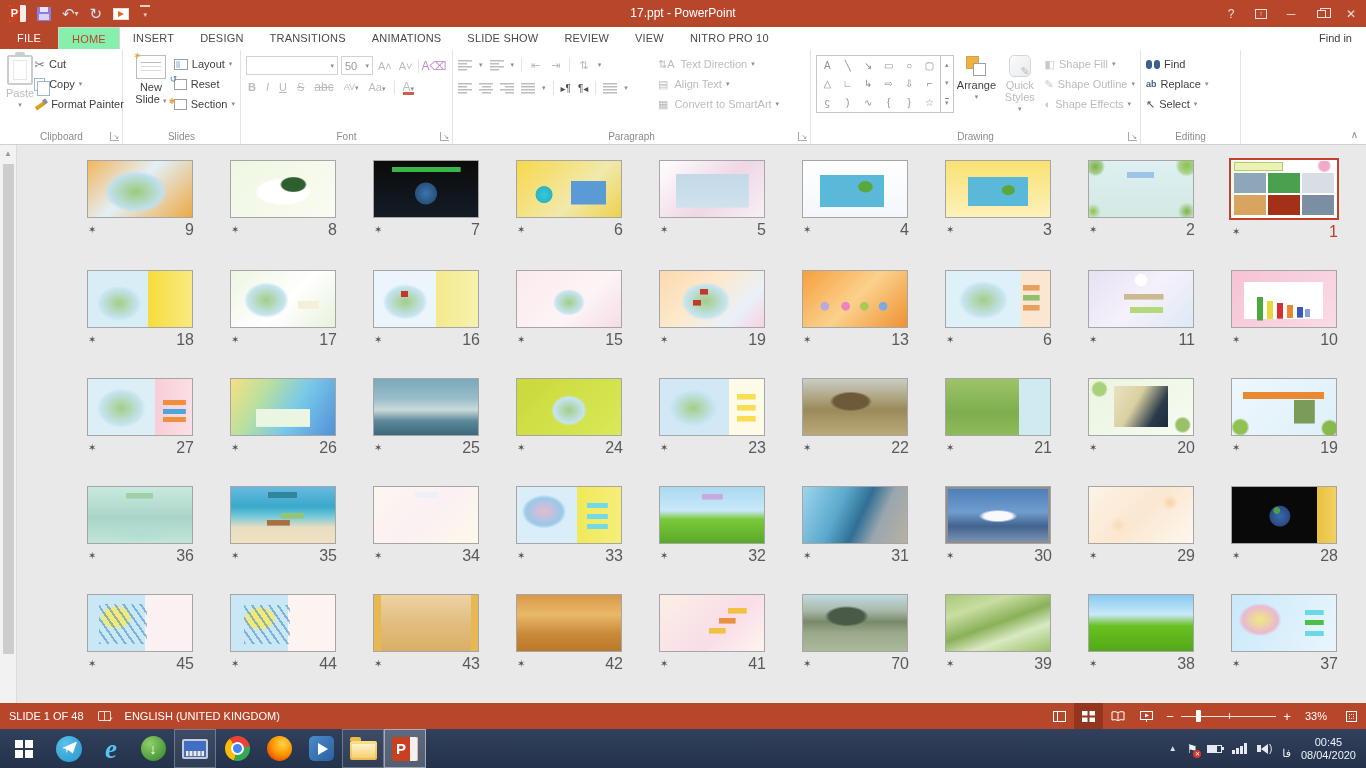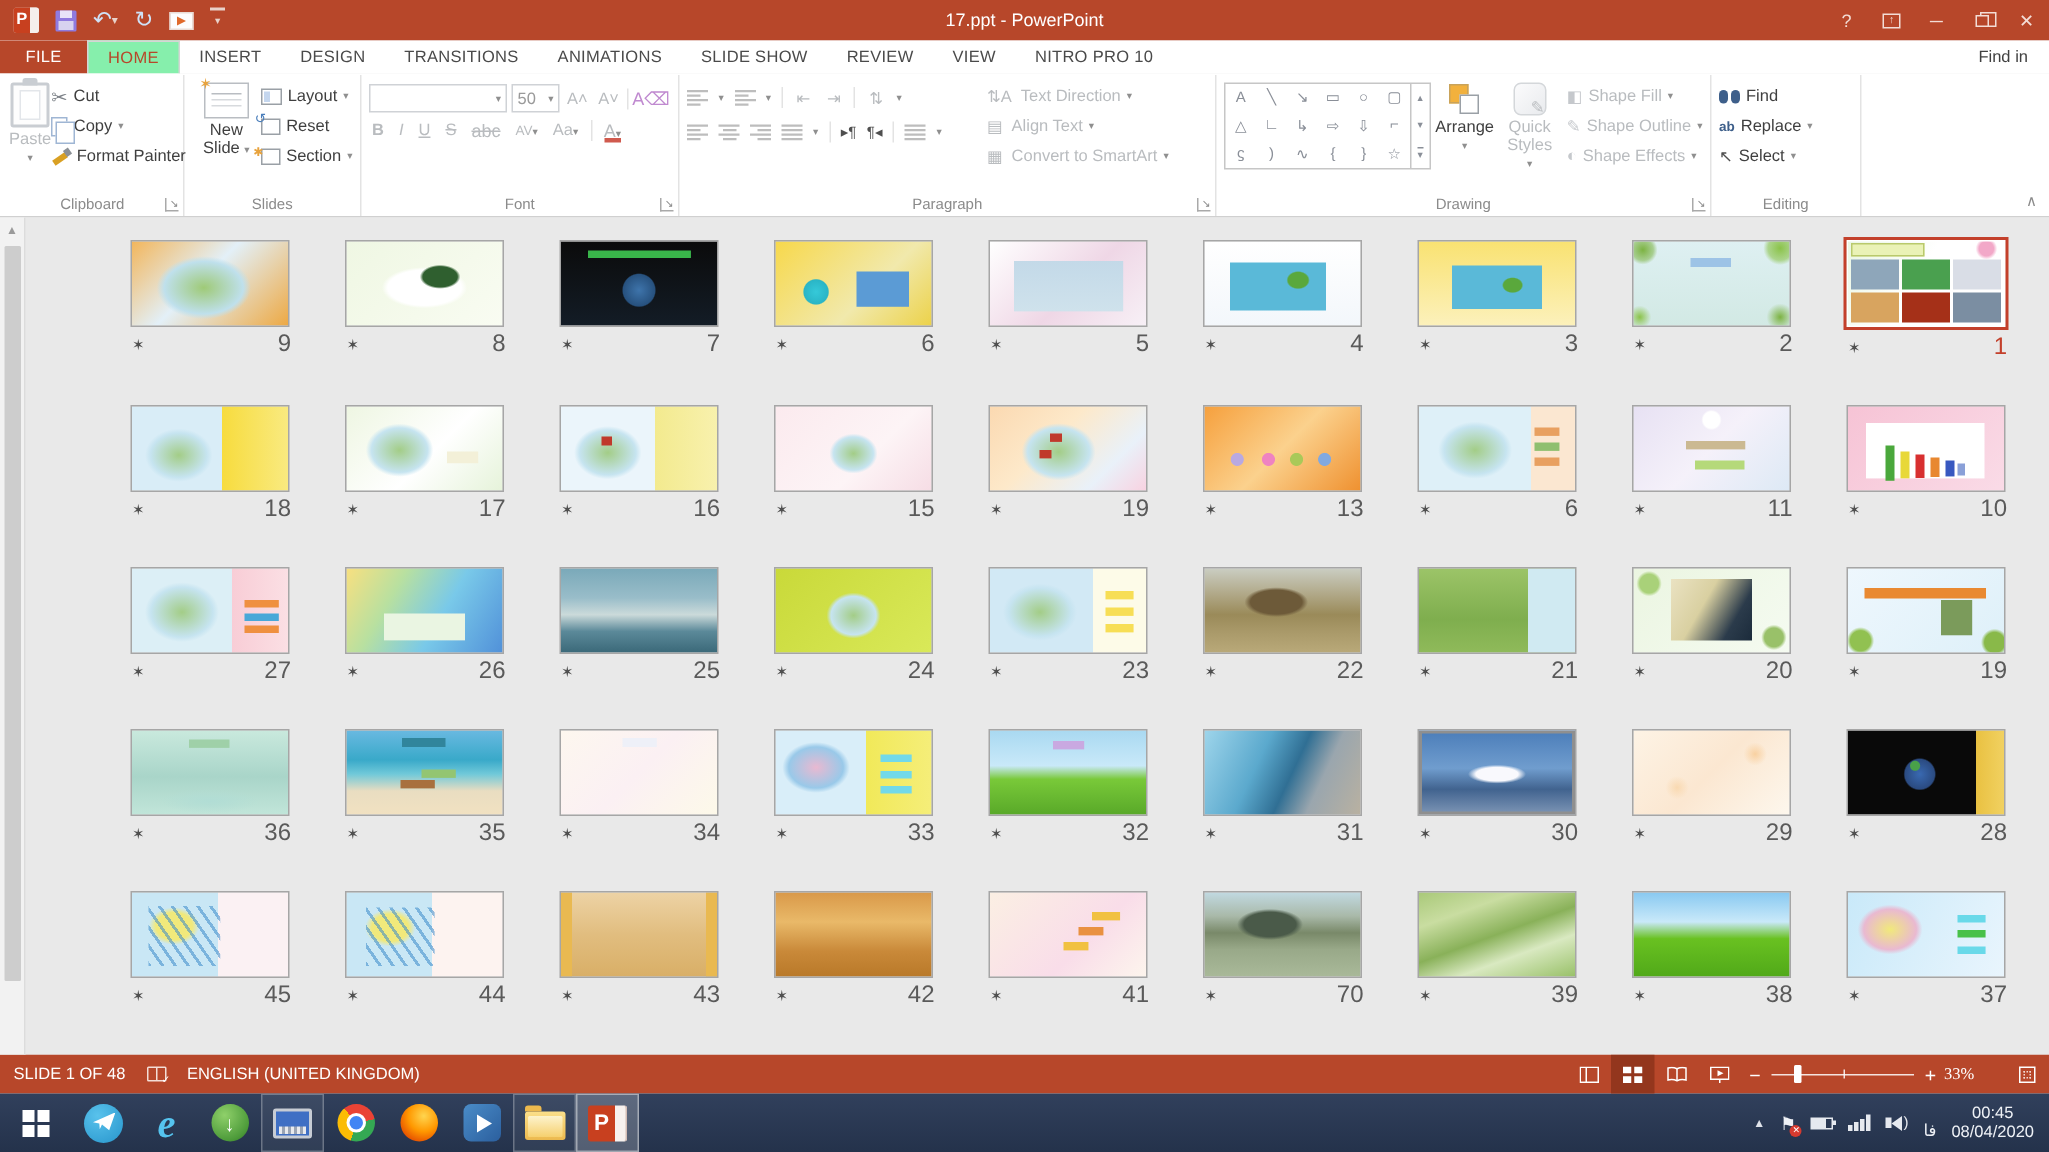--- a/index.html
+++ b/index.html
@@ -119,21 +119,21 @@
   .bookic:before{content:"";position:absolute;left:50%;top:0;bottom:0;width:1px;background:#f3ddd6;}
   .bookic:after{content:"✓";position:absolute;right:-4px;bottom:-4px;font-size:7px;color:#fff;}
   .sb-right{margin-left:auto;display:flex;align-items:center;height:26px;}
   .viewbtn{width:29px;height:26px;display:flex;align-items:center;justify-content:center;}
   .viewbtn.active{background:#93361D;}
   .zoomout,.zoomin{width:18px;text-align:center;font-size:13px;}
   .zslider{width:95px;height:26px;position:relative;margin:0 2px;}
   .zslider .track{position:absolute;left:0;right:0;top:12.5px;height:1px;background:rgba(255,255,255,.85);}
   .zslider .tick{position:absolute;left:50%;top:10px;width:1px;height:6px;background:rgba(255,255,255,.85);}
   .zslider .zthumb{position:absolute;left:16%;top:7px;width:5px;height:12px;background:#fff;border-radius:1px;}
-  .zpct{width:40px;font-family:Liberation Serif, serif;}
+  .zpct{width:40px;text-align:center;}
   .fitbtn{width:30px;height:26px;display:flex;align-items:center;justify-content:center;}
   .fitic{width:11px;height:11px;border:1px solid #fff;position:relative;}
   .fitic:before{content:"";position:absolute;inset:2px;border:1px dotted rgba(255,255,255,.8);}
   
   .taskbar{height:39px;background:linear-gradient(180deg,#31405c,#24324b);display:flex;align-items:stretch;}
   .tb-btn{width:42px;display:flex;align-items:center;justify-content:center;position:relative;}
   .tb-btn.start{width:48px;}
   .tb-btn.open{box-shadow:inset 0 0 0 1px rgba(255,255,255,.28);background:rgba(255,255,255,.06);}
   .tb-btn.active{background:rgba(255,255,255,.22);box-shadow:inset 0 0 0 1px rgba(255,255,255,.45);}
   .winflag{width:18px;height:18px;display:grid;grid-template-columns:1fr 1fr;grid-template-rows:1fr 1fr;gap:2px;}

